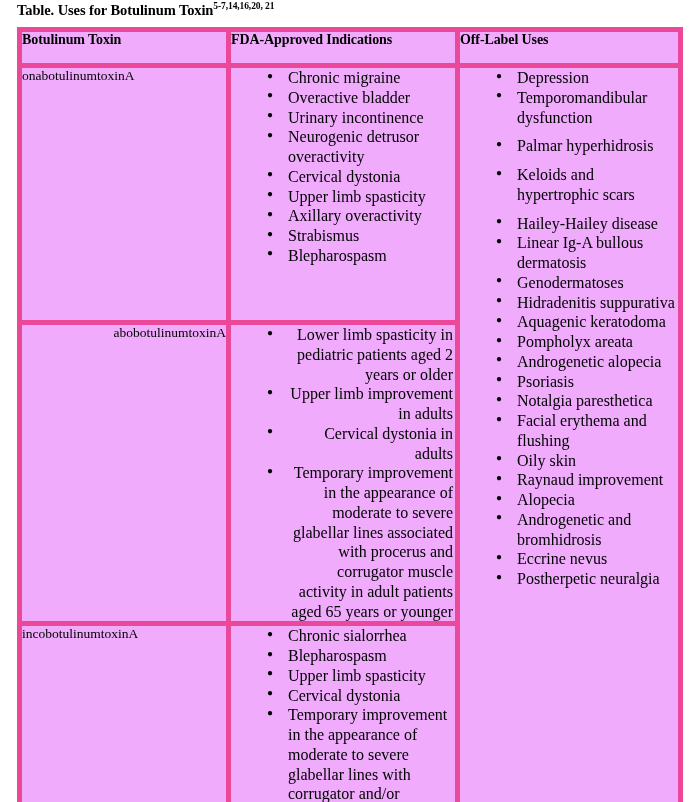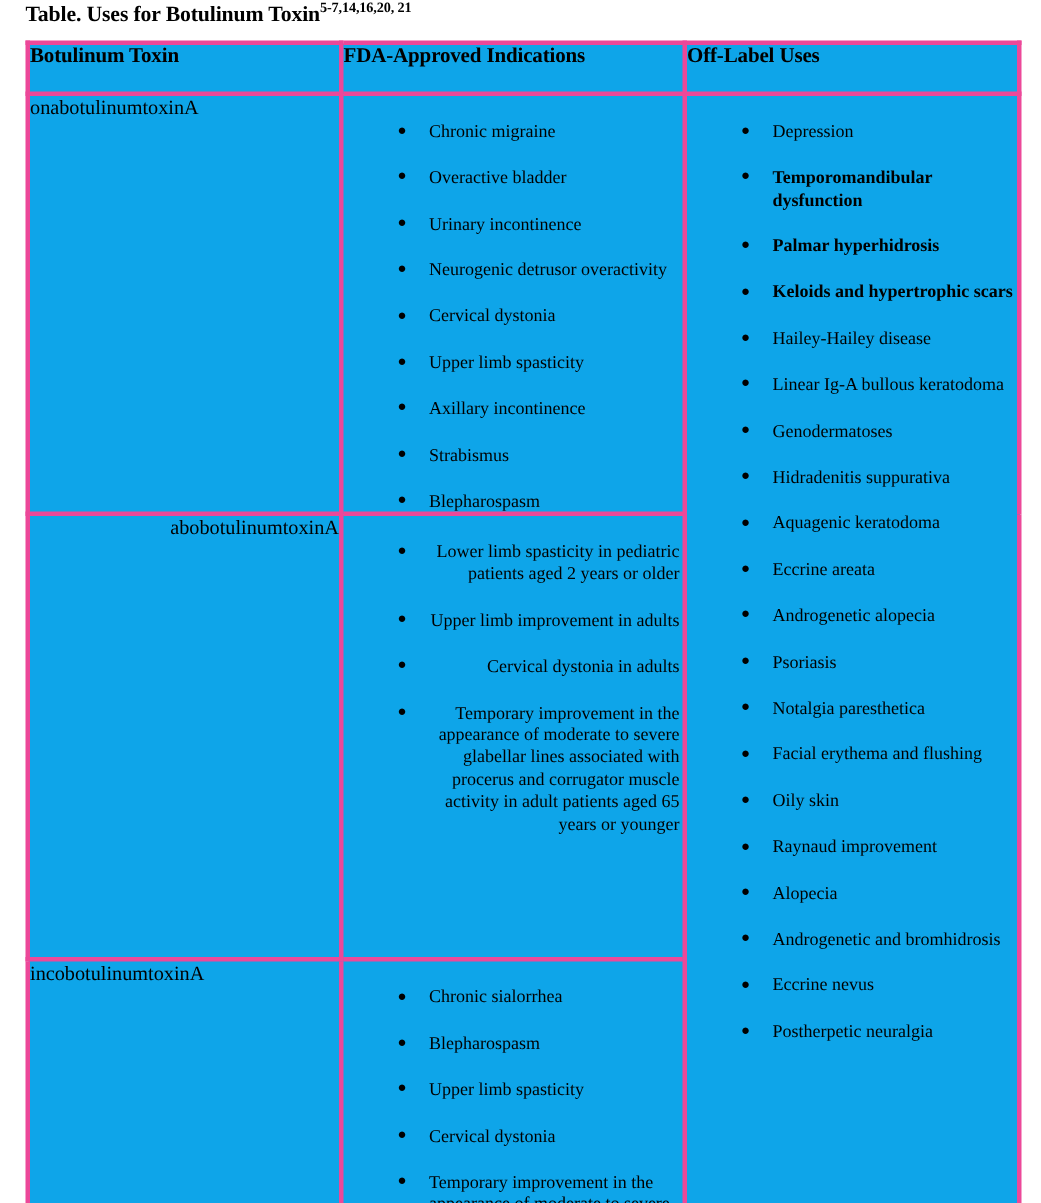--- a/index.html
+++ b/index.html
@@ -37,24 +37,24 @@
   }
   table.tbl {
     position: absolute;
     left: 17px;
     top: 27px;
     width: 662px;
     border-collapse: collapse;
     table-layout: fixed;
   }
   table.tbl td, table.tbl th {
-    border: 3px solid #ec4899;
+    border: 5px solid #ec4899;
     vertical-align: top;
     padding: 0;
-    background: #0ea5e9;
+    background: #f0abfc;
   }
   col.c1 { width: 209px; }
   col.c2 { width: 229px; }
   col.c3 { width: 223px; }
 
   th.hdr {
     text-align: left;
     font-weight: bold;
     font-size: 14px;
     height: 31px;
@@ -71,37 +71,36 @@
   td.listcell {
     padding: 6px 6px 6px 0;
   }
   ul.bl {
     margin: 0;
     padding: 0 0 0 36px;
     list-style: none;
   }
   ul.bl > li {
     position: relative;
-    font-size: 12px;
+    font-size: 16px;
     line-height: 1.235;
-    margin: 16px 0 0 0;
+    margin: 0 0 0 0;
     padding: 0 2px 0 21px;
   }
   ul.bl > li::before {
     content: "\25CF";
     position: absolute;
     left: 0;
     top: -0.5px;
     font-size: 10px;
     line-height: 1.62;
   }
   
   ul.bl.spaced > li.wrapped {
     margin-bottom: 9px;
-    font-weight: bold;
   }
   .r1 { height: 257px; }
   .r2 { height: 297px; text-align: right; }
   .r3 { height: 209px; }
 </style>
 </head>
 <body>
 
 <div class="page">
 
@@ -126,37 +125,37 @@
       <tr class="r1">
         <td class="namecell">onabotulinumtoxinA</td>
         <td class="listcell">
           <ul class="bl">
             <li>Chronic migraine</li>
             <li>Overactive bladder</li>
             <li>Urinary incontinence</li>
             <li>Neurogenic detrusor overactivity</li>
             <li>Cervical dystonia</li>
             <li>Upper limb spasticity</li>
-            <li>Axillary incontinence</li>
+            <li>Axillary overactivity</li>
             <li>Strabismus</li>
             <li>Blepharospasm</li>
           </ul>
         </td>
         <td class="listcell" rowspan="3">
           <ul class="bl spaced">
             <li>Depression</li>
             <li class="wrapped">Temporomandibular dysfunction</li>
             <li class="wrapped">Palmar hyperhidrosis</li>
             <li class="wrapped">Keloids and hypertrophic scars</li>
             <li>Hailey-Hailey disease</li>
-            <li>Linear Ig-A bullous keratodoma</li>
+            <li>Linear Ig-A bullous dermatosis</li>
             <li>Genodermatoses</li>
             <li>Hidradenitis suppurativa</li>
             <li>Aquagenic keratodoma</li>
-            <li>Eccrine areata</li>
+            <li>Pompholyx areata</li>
             <li>Androgenetic alopecia</li>
             <li>Psoriasis</li>
             <li>Notalgia paresthetica</li>
             <li>Facial erythema and flushing</li>
             <li>Oily skin</li>
             <li>Raynaud improvement</li>
             <li>Alopecia</li>
             <li>Androgenetic and bromhidrosis</li>
             <li>Eccrine nevus</li>
             <li>Postherpetic neuralgia</li>

